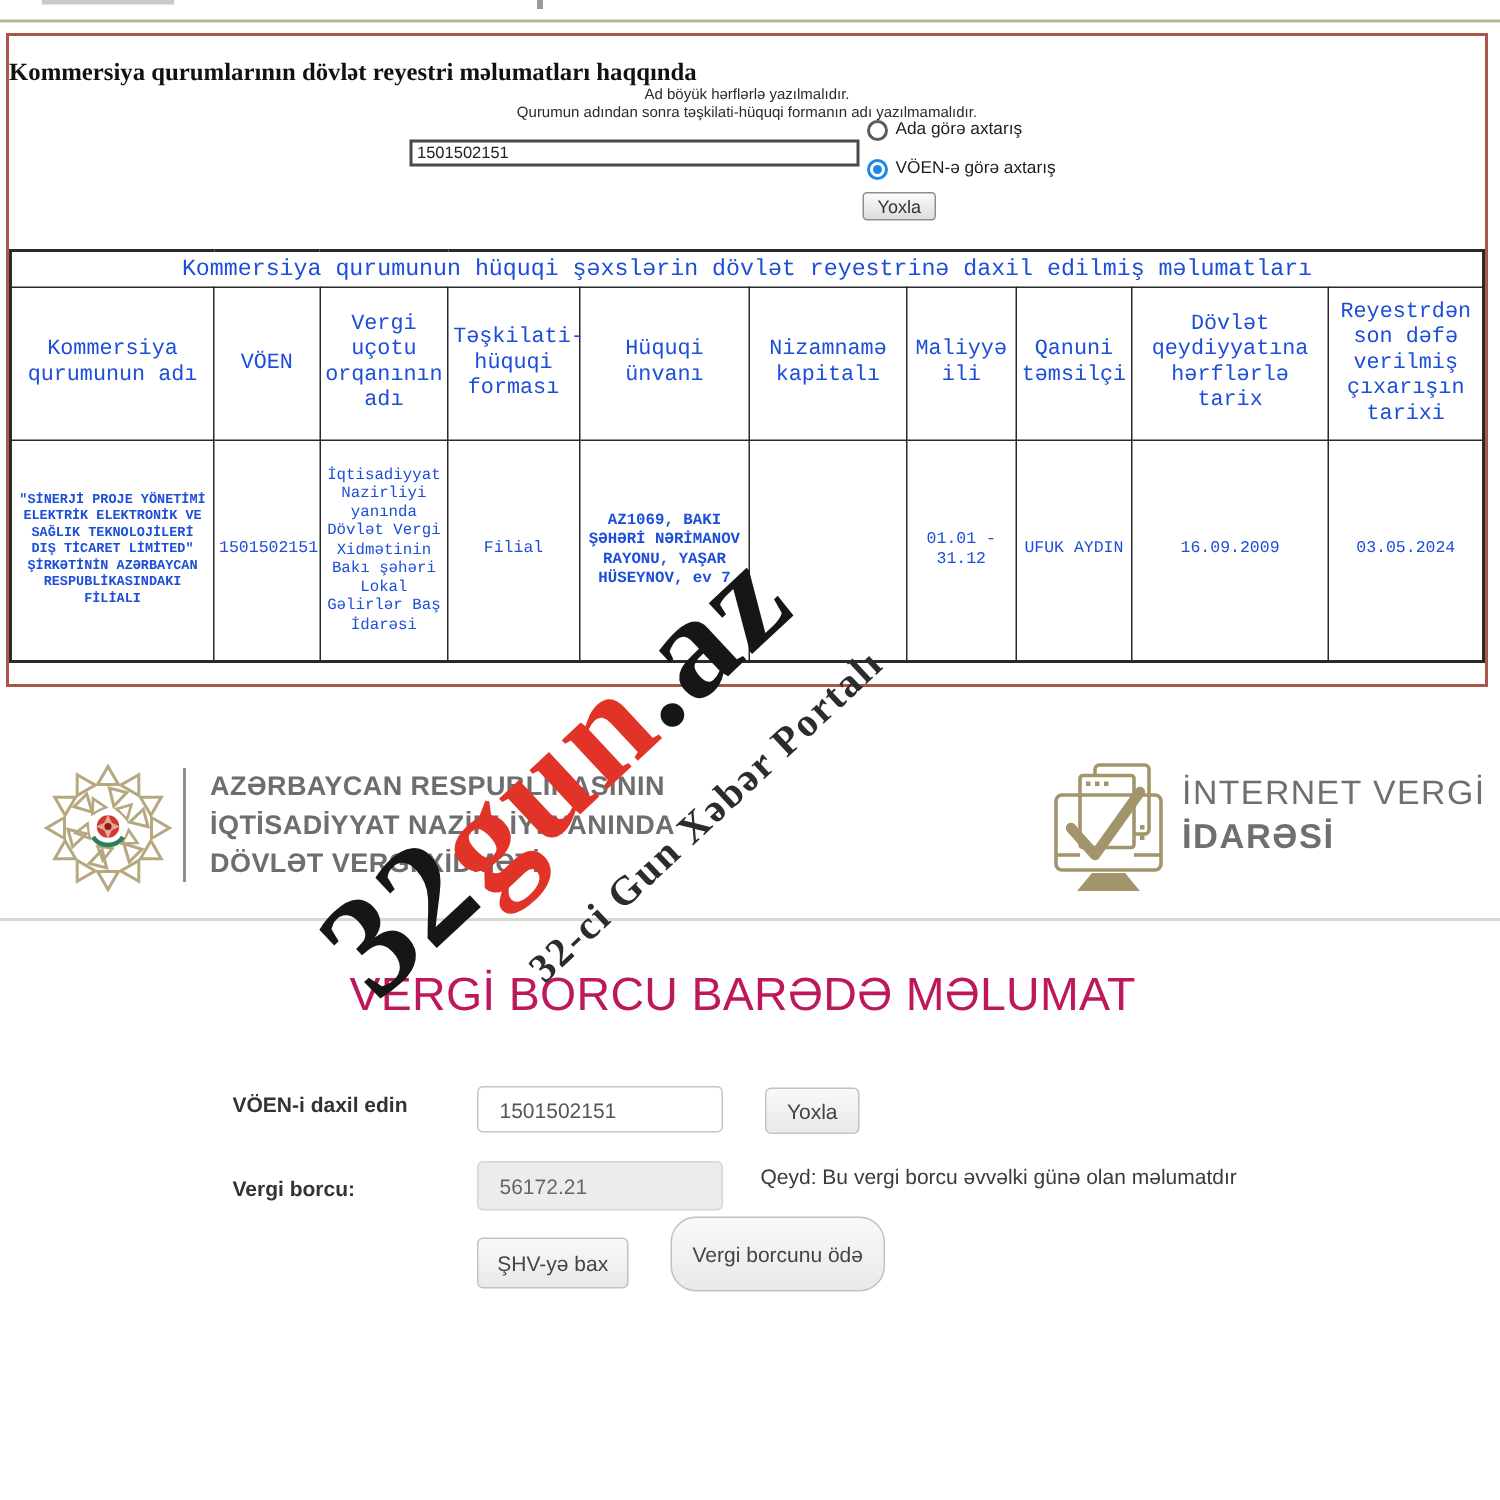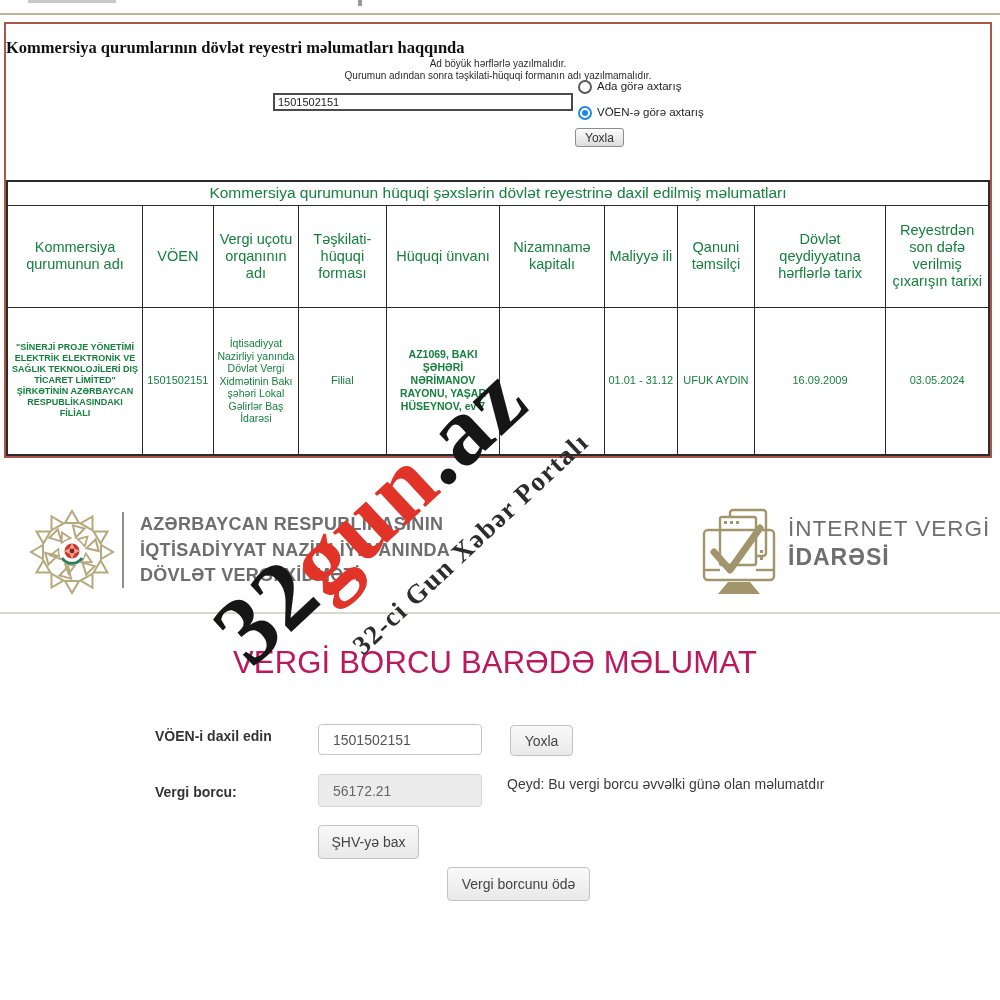--- a/index.html
+++ b/index.html
@@ -19,21 +19,21 @@
   .reg-input{position:absolute;left:267px;top:69px;width:290px;height:14px;border:2px solid #4a4a4a;font-size:11px;color:#222;padding:0 3px;border-radius:0;outline:none;}
   .radio-line{position:absolute;display:flex;align-items:flex-start;gap:5px;font-size:11.5px;color:#1d1d1d;cursor:pointer;}
   .radio-name{left:572px;top:56px;}
   .radio-voen{left:572px;top:82px;}
   .radio-circle{width:14px;height:14px;border-radius:50%;border:2px solid #5b5b5b;background:#fff;box-sizing:border-box;}
   .radio-circle.checked{border:2px solid #1e88e5;position:relative;}
   .radio-circle.checked::after{content:"";position:absolute;left:2px;top:2px;width:6px;height:6px;border-radius:50%;background:#1e88e5;}
   .yoxla-top{position:absolute;left:569px;top:104px;width:49px;height:19px;font-size:12px;color:#333;background:linear-gradient(#fcfcfc,#dcdcdc);border:1px solid #8d8d8d;border-radius:3px;padding:0;}
 
   
-  .reg-table{position:absolute;left:0;right:0;bottom:0;border-collapse:collapse;width:100%;font-family:Liberation Sans, sans-serif;color:#15803d;table-layout:fixed;}
+  .reg-table{position:absolute;left:0;right:0;bottom:14px;border-collapse:collapse;width:100%;font-family:Liberation Mono, monospace;color:#1d4ed8;table-layout:fixed;}
   .reg-table th,.reg-table td{border:1px solid #2a2a2a;text-align:center;vertical-align:middle;padding:1px 3px;box-sizing:border-box;}
   .reg-table{border:2px solid #2a2a2a;}
   .cap-row th{font-weight:normal;font-size:15.5px;height:24px;}
   .hdr-row th{font-weight:normal;font-size:14.5px;height:102px;line-height:17px;}
   .dat-row td{height:148px;font-size:11px;line-height:13px;}
   td.c-name{font-size:9px;font-weight:bold;line-height:11px;}
   td.c-organ{font-size:10.5px;line-height:12.5px;}
   td.c-addr{font-size:10.5px;font-weight:bold;line-height:13px;}
 
   
@@ -47,21 +47,21 @@
   
   .debt-title{left:0;top:645px;width:990px;text-align:center;font-size:31px;color:#be185d;letter-spacing:0.2px;}
   .lbl{font-size:14px;font-weight:bold;color:#333;}
   .lbl-voen{left:155px;top:728px;}
   .lbl-debt{left:155px;top:784px;}
   .debt-input{position:absolute;left:318px;top:724px;width:148px;height:29px;border:1px solid #c6c6c6;border-radius:4px;font-size:14px;color:#555;padding:0 0 0 14px;outline:none;}
   .debt-input.ro{top:774px;height:31px;background:#ececec;border:1px solid #d5d5d5;color:#666;}
   .btn{position:absolute;background:linear-gradient(#f9f9f9,#e9e9e9);border:1px solid #c2c2c2;border-radius:4px;font-size:14px;color:#444;}
   .btn-yoxla2{left:510px;top:725px;width:63px;height:31px;}
   .btn-shv{left:318px;top:825px;width:101px;height:34px;}
-  .btn-pay{left:447px;top:867px;width:143px;height:34px;}
+  .btn-pay{left:447px;top:811px;width:143px;height:50px;border-radius:17px;}
   .debt-note{left:507px;top:776px;font-size:14px;color:#3b3b3b;}
 
   
   .wm{pointer-events:none;z-index:40;white-space:nowrap;font-family:"Liberation Serif",serif;font-weight:bold;transform-origin:0 0;}
   .wm-big{left:196px;top:610px;font-size:97px;letter-spacing:2px;color:#161616;transform:rotate(-43deg);line-height:1;}
   .wm-big .red{color:#e23329;}
   .wm-small{left:348px;top:640px;font-size:27px;letter-spacing:1.5px;color:#2c2c2c;transform:rotate(-43deg);line-height:1;}
 </style>
 </head>
 <body>

